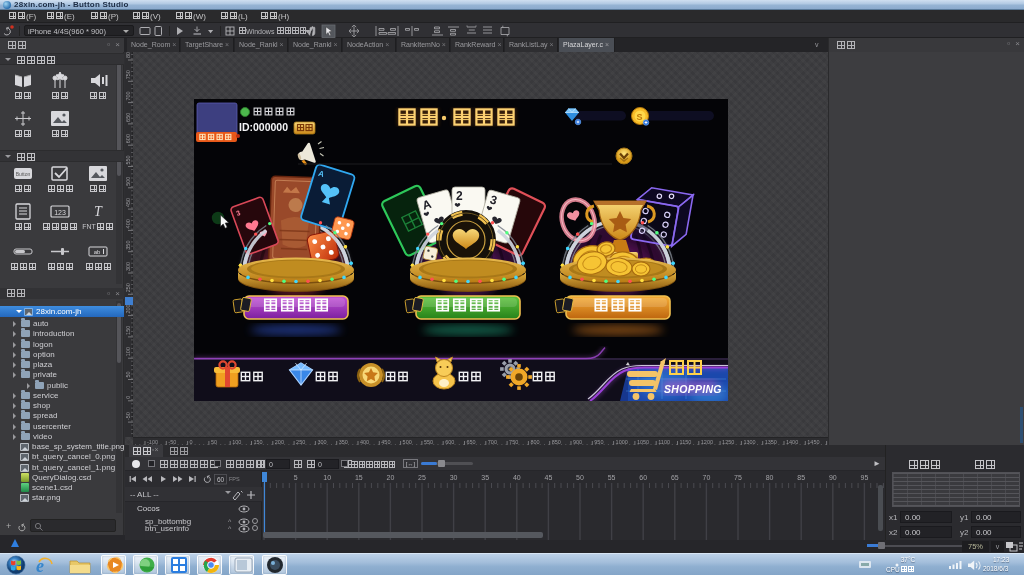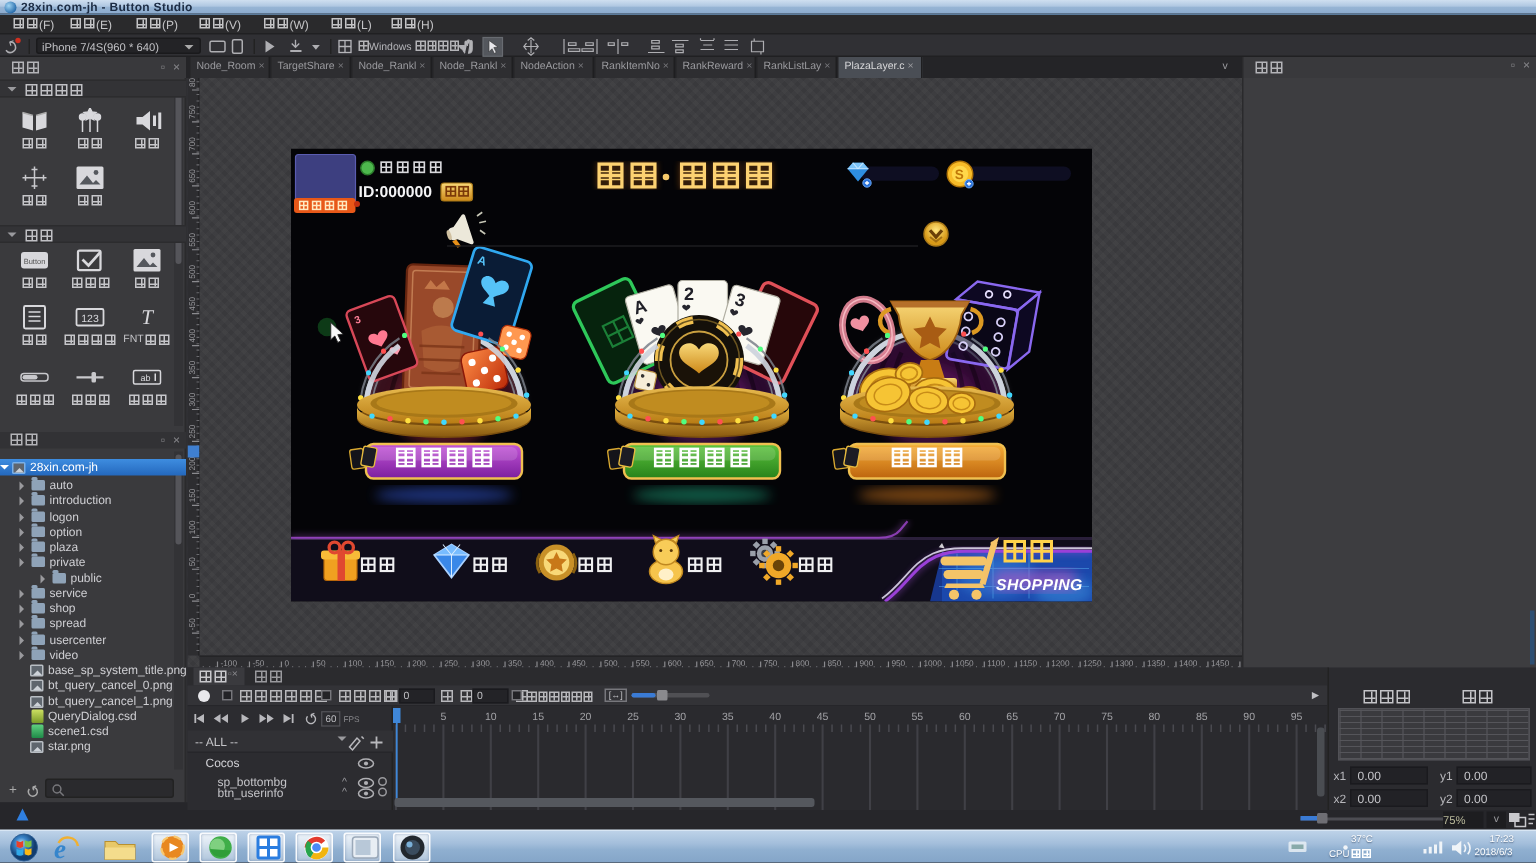--- a/index.html
+++ b/index.html
@@ -128,21 +128,21 @@
       <path d="M483,4 h9 M483,7 h9 M483,10 h9" stroke-width="0.8"></path>
       <path d="M501,4.5 h8 v7 h-8 z m1.8,-1.8 v1.8 m4.5,7 v1.8" stroke-width="0.8"></path>
     </g>
     <g fill="#b4b4b8" font-size="7" font-family="Liberation Sans">
       <rect x="226" y="4" width="8" height="8" fill="none" stroke="#b4b4b8" stroke-width="0.9"></rect>
       <line x1="226" y1="8" x2="234" y2="8" stroke="#b4b4b8" stroke-width="0.9"></line>
       <line x1="230" y1="4" x2="230" y2="12" stroke="#b4b4b8" stroke-width="0.9"></line>
       <text x="246" y="10.5">Windows</text>
     </g>
    </svg>
-   <div id="devsel">iPhone 7/4S(960 * 640)</div>
+   <div id="devsel">iPhone 4/4S(960 * 900)</div>
    <span class="abs" style="left:239px;top:4px;color:#b4b4b8"><span class="z" style="width:6.5px;height:6.5px"></span></span>
    <span class="abs" style="left:277px;top:4px;color:#b4b4b8"><span class="z" style="width:6.5px;height:6.5px;margin-right:1px"></span><span class="z" style="width:6.5px;height:6.5px;margin-right:1px"></span><span class="z" style="width:6.5px;height:6.5px;margin-right:1px"></span><span class="z" style="width:6.5px;height:6.5px"></span></span>
   </div>
   <div class="abs" id="tabrow">
     <div class="phead" style="left:0;width:124px;background:#39393c;padding-left:7px"><span class="z z8" style="margin-top:3px"></span><span class="z z8" style="margin-top:3px"></span><span style="position:absolute;right:14px;top:0;color:#8a8a8e">▫</span><span style="position:absolute;right:4px;top:0;color:#8a8a8e">×</span></div>
     <div class="ptab" style="left:127px;width:53px">Node_Room <span style="color:#77777b">×</span></div>
     <div class="ptab" style="left:181px;width:53px">TargetShare <span style="color:#77777b">×</span></div>
     <div class="ptab" style="left:235px;width:53px">Node_Rankl <span style="color:#77777b">×</span></div>
     <div class="ptab" style="left:289px;width:53px">Node_Rankl <span style="color:#77777b">×</span></div>
     <div class="ptab" style="left:343px;width:53px">NodeAction <span style="color:#77777b">×</span></div>
@@ -238,21 +238,21 @@
           <text x="10" y="11" font-size="6" fill="#d8d8dc" text-anchor="middle">ab</text>
           <line x1="16.5" y1="6" x2="16.5" y2="11" stroke="#d8d8dc"></line>
         </svg><span class="z z7"></span><span class="z z7"></span><span class="z z7"></span></div>
   </div>
   <div class="abs" id="respanel">
       <div style="position:absolute;right:1px;top:13px;width:6px;height:212px;background:#333336">
         <div style="position:absolute;left:1px;top:2px;width:4px;height:60px;background:#55555a;border-radius:2px"></div>
       </div>
     <div id="reshdr"><span class="z z8" style="margin-top:1px"></span><span class="z z8" style="margin-top:1px"></span><span style="position:absolute;right:14px;top:0;color:#8a8a8e">▫</span><span style="position:absolute;right:4px;top:0;color:#8a8a8e">×</span></div>
     <div id="selrow" style="top:18px"></div>
-    <div class="trow" style="top:19px;padding-left:0;color:#fff"><span class="arrd" style="border-top-color:#fff"></span><span class="pico" style="background:#7ab0e8"></span>28xin.com-jh</div>
+    <div class="trow" style="top:19px;padding-left:16px;color:#fff"><span class="arrd" style="border-top-color:#fff"></span><span class="pico" style="background:#7ab0e8"></span>28xin.com-jh</div>
     <div class="trow" style="top:31px;padding-left:13px"><span class="arr"></span><span class="fold"></span>auto</div>
     <div class="trow" style="top:41px;padding-left:13px"><span class="arr"></span><span class="fold"></span>introduction</div>
     <div class="trow" style="top:52px;padding-left:13px"><span class="arr"></span><span class="fold"></span>logon</div>
     <div class="trow" style="top:62px;padding-left:13px"><span class="arr"></span><span class="fold"></span>option</div>
     <div class="trow" style="top:72px;padding-left:13px"><span class="arr"></span><span class="fold"></span>plaza</div>
     <div class="trow" style="top:82px;padding-left:13px"><span class="arr"></span><span class="fold"></span>private</div>
     <div class="trow" style="top:93px;padding-left:27px"><span class="arr"></span><span class="fold"></span>public</div>
     <div class="trow" style="top:103px;padding-left:13px"><span class="arr"></span><span class="fold"></span>service</div>
     <div class="trow" style="top:113px;padding-left:13px"><span class="arr"></span><span class="fold"></span>shop</div>
     <div class="trow" style="top:123px;padding-left:13px"><span class="arr"></span><span class="fold"></span>spread</div>
@@ -465,21 +465,21 @@
     <div class="cinp" style="left:85px;top:66px;width:50px">0.00</div>
     <span class="clab" style="left:3px;top:83px">x2</span>
     <div class="cinp" style="left:14px;top:81px;width:52px">0.00</div>
     <span class="clab" style="left:74px;top:83px">y2</span>
     <div class="cinp" style="left:85px;top:81px;width:50px">0.00</div>
   </div>
   <div class="abs" id="statusbar">
     <span style="position:absolute;left:867px;top:5px;width:95px;height:2px;background:#4c4c52"></span>
     <span style="position:absolute;left:867px;top:4px;width:13px;height:3px;background:#3a7bd5"></span>
     <span style="position:absolute;left:878px;top:2px;width:7px;height:7px;background:#6e6e74;border-radius:1px"></span>
-    <span style="position:absolute;left:962px;top:1px;width:27px;height:11px;background:#1d1d20;color:#b8b89a;font-size:7.5px;line-height:11px">75%</span>
+    <span style="position:absolute;left:962px;top:1px;width:27px;height:11px;background:#1d1d20;color:#b8b89a;font-size:7.5px;text-align:center;line-height:11px">75%</span>
     <span style="position:absolute;left:991px;top:1px;width:13px;height:11px;background:#1d1d20;color:#9a9a9e;font-size:7px;text-align:center;line-height:11px">v</span>
     <svg width="20" height="11" style="position:absolute;left:1005px;top:1px">
         <rect x="1" y="1" width="7" height="6" fill="#c8c8cc"></rect>
         <rect x="5" y="4" width="7" height="6" fill="none" stroke="#c8c8cc"></rect>
         <path d="M14,2 h4 m-4,3 h4 m-4,3 h3" stroke="#c8c8cc"></path>
       </svg>
   </div>
   <div class="abs" id="statusbar2">
     <svg width="20" height="12" style="position:absolute;left:5px;top:2px">
         <path d="M6,10 l4,-8 4,8 z" fill="#2f7fe0"></path>

